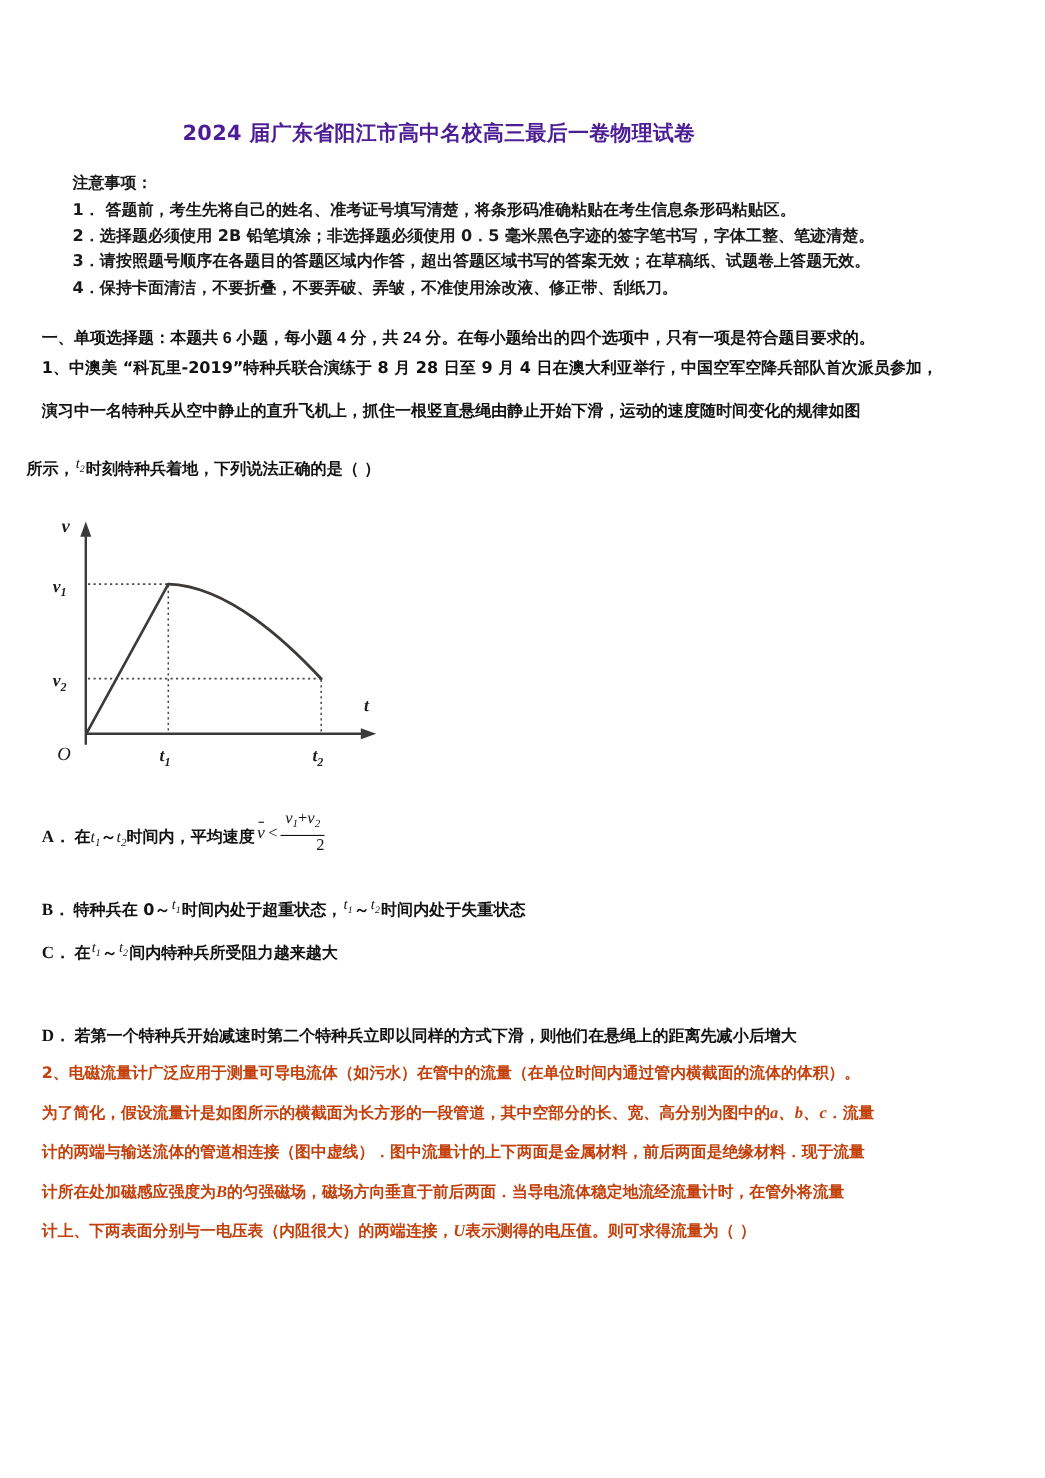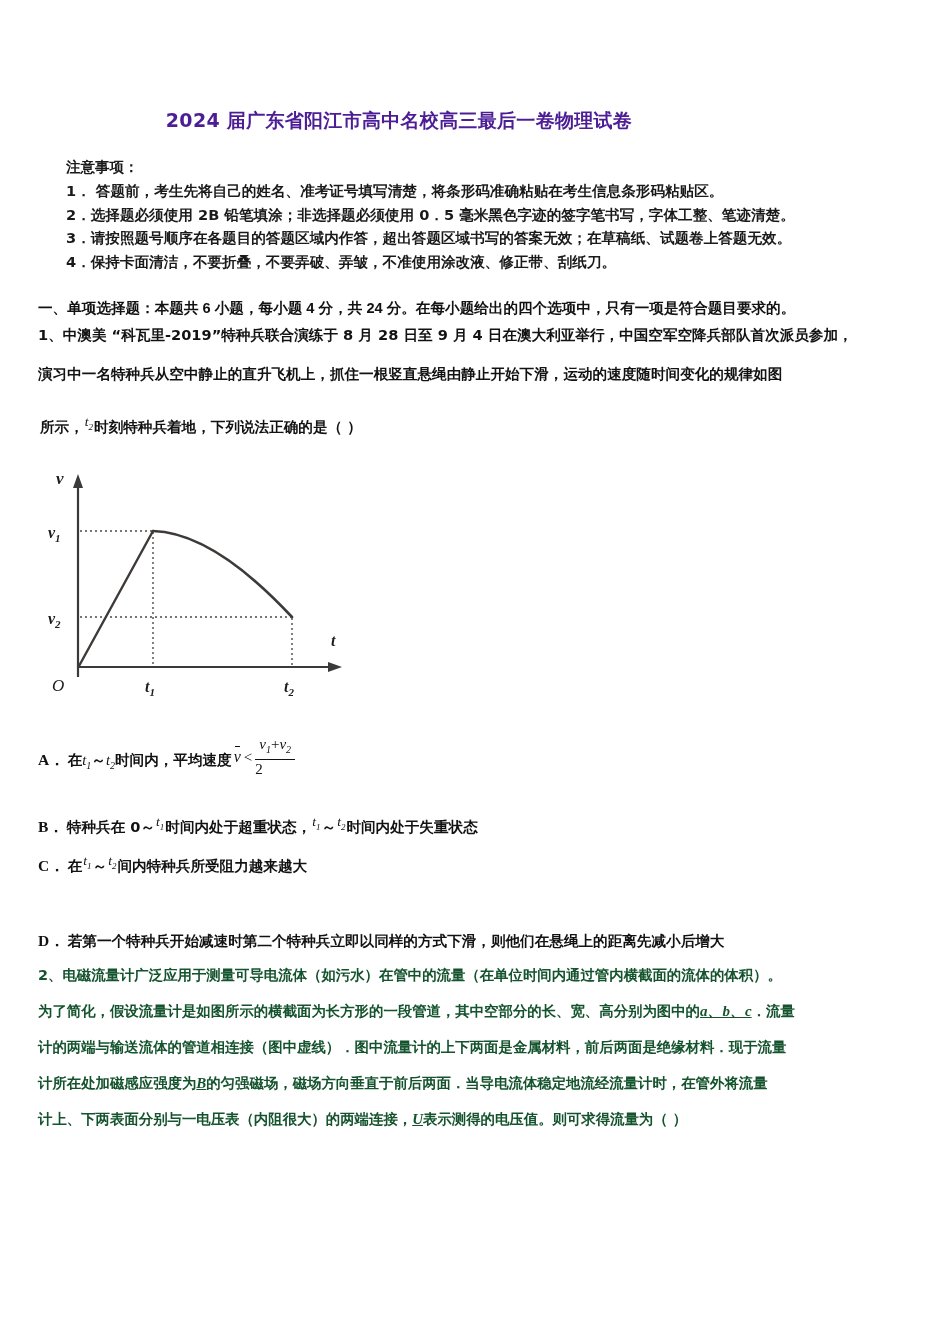--- a/index.html
+++ b/index.html
@@ -91,21 +91,21 @@
     width: 900px;
     font-family: "DejaVu Sans", "Liberation Sans", sans-serif;
     font-weight: bold;
     font-size: 14.6px;
     line-height: 24px;
     color: #121212;
     white-space: nowrap;
   }
   .q1-l3 {
     position: absolute;
-    left: 40px;
+    left: 24px;
     top: 415px;
     font-family: "DejaVu Sans", "Liberation Sans", sans-serif;
     font-weight: bold;
     font-size: 14.6px;
     line-height: 24px;
     color: #121212;
     white-space: nowrap;
   }
   .sup-t {
     font-family: "Liberation Serif", "DejaVu Serif", serif;
@@ -185,21 +185,21 @@
   }
   .lt {
     font-family: "Liberation Serif", "DejaVu Serif", serif;
     font-size: 15px;
     font-weight: normal;
     margin: 0 3px;
   }
   .frac {
     display: inline-block;
     vertical-align: middle;
-    text-align: left;
+    text-align: right;
     font-family: "Liberation Serif", "DejaVu Serif", serif;
     font-weight: normal;
     position: relative;
     top: -1px;
   }
   .frac .num {
     display: block;
     font-size: 15px;
     font-style: italic;
     padding: 0 4px 1px 4px;
@@ -215,35 +215,34 @@
   }
 
   
   .q2 {
     position: absolute;
     left: 38px;
     width: 900px;
     font-family: "DejaVu Sans", "Liberation Sans", sans-serif;
     font-weight: bold;
     font-size: 14.4px;
-    color: #14532d;
+    color: #c2410c;
     white-space: nowrap;
   }
   .q2-l1 { top: 966px; }
   .q2-l2 { top: 1002px; }
   .q2-l3 { top: 1038px; }
   .q2-l4 { top: 1074px; }
   .q2-l5 { top: 1110px; }
 
   .ivar {
     font-family: "Liberation Serif", "DejaVu Serif", serif;
     font-style: italic;
     font-weight: bold;
     font-size: 15px;
-    text-decoration: underline;
   }
 </style>
 </head>
 <body>
 
 <div class="page">
 
   <div class="doc-title">2024 届广东省阳江市高中名校高三最后一卷物理试卷</div>
 
   <div class="notice">

